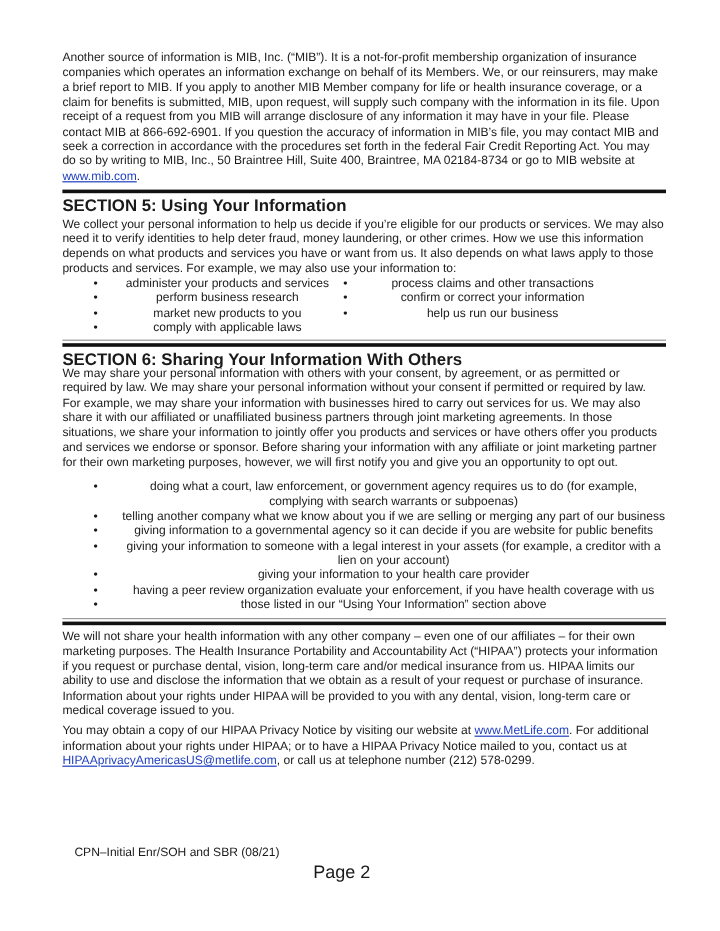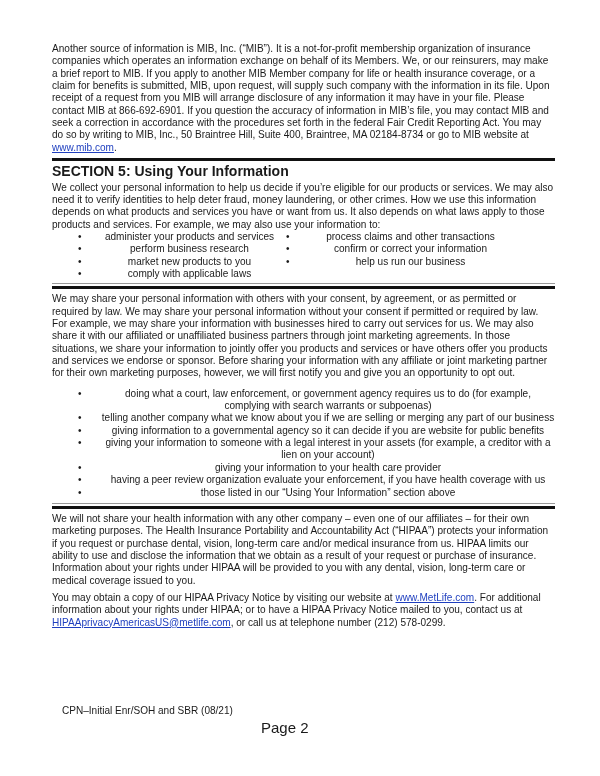--- a/index.html
+++ b/index.html
@@ -69,20 +69,21 @@
           <span class="bullet">•</span>
           <span class="txt">help us run our business</span>
         </li>
       </ul>
   </div>
   <div style="height:3px"></div>
   <div class="thin"></div>
   <div class="thick" style="margin-top:2px"></div>
   <div style="height:4px"></div>
 
+  <h2 class="heading">SECTION 6: Sharing Your Information With Others</h2>
   <p class="p">We may share your personal information with others with your consent, by agreement, or as permitted or required by law. We may share your personal information without your consent if permitted or required by law. For example, we may share your information with businesses hired to carry out services for us. We may also share it with our affiliated or unaffiliated business partners through joint marketing agreements. In those situations, we share your information to jointly offer you products and services or have others offer you products and services we endorse or sponsor. Before sharing your information with any affiliate or joint marketing partner for their own marketing purposes, however, we will first notify you and give you an opportunity to opt out.</p>
   <div style="height:4px"></div>
   <div style="height:4px"></div>
   <ul id="s6-list">
       <li>
         <span class="bullet">•</span>
         <span class="txt">doing what a court, law enforcement, or government agency requires us to do (for example, complying with search warrants or subpoenas)</span>
       </li>
       <li>
         <span class="bullet">•</span>

